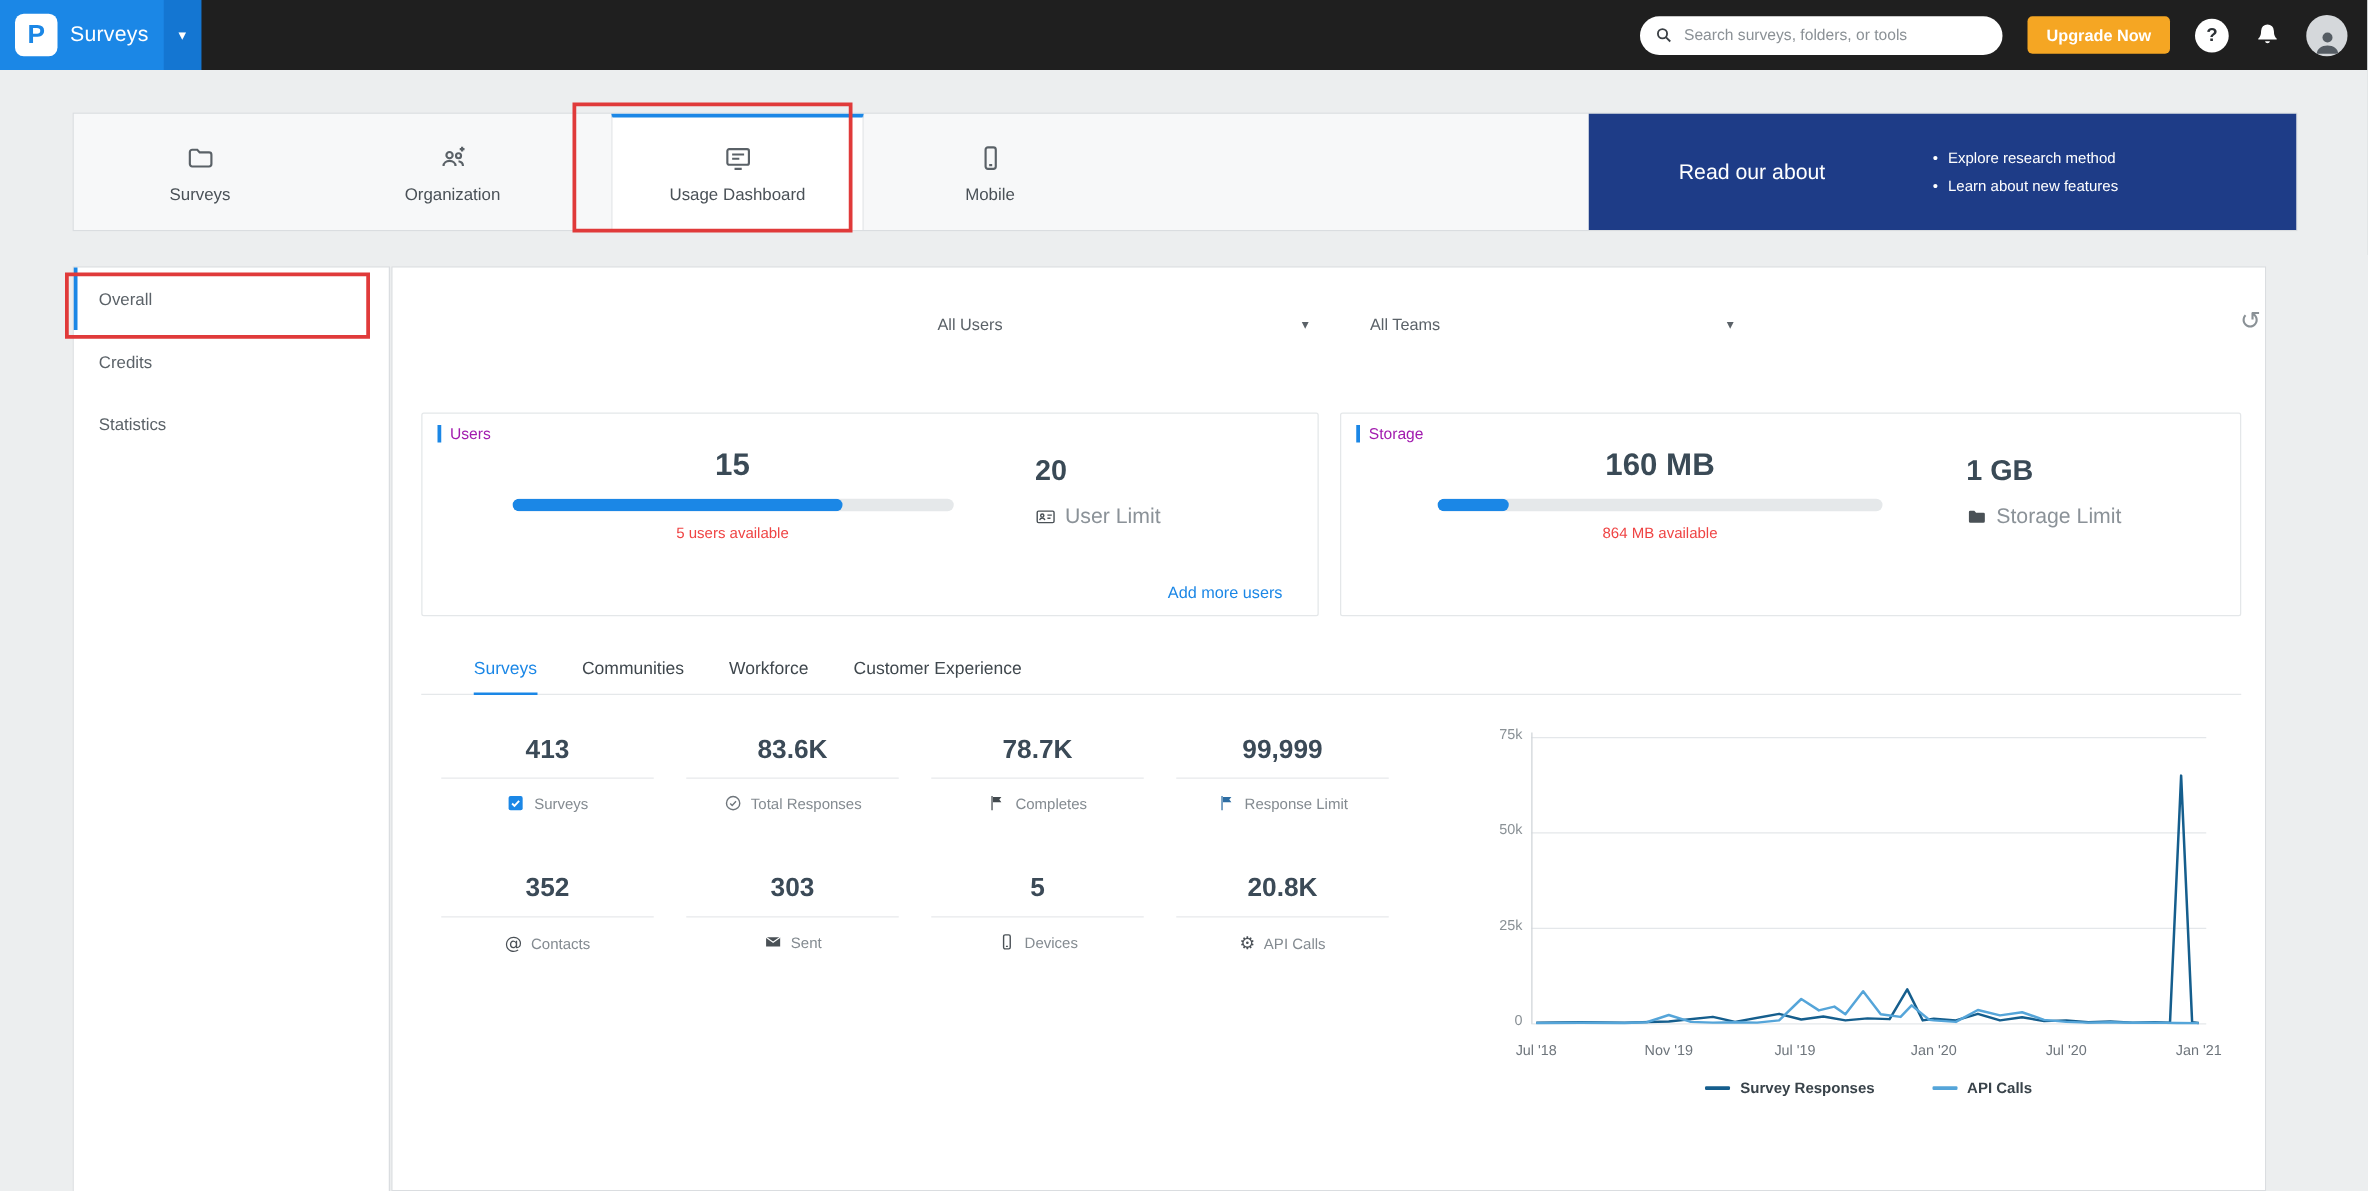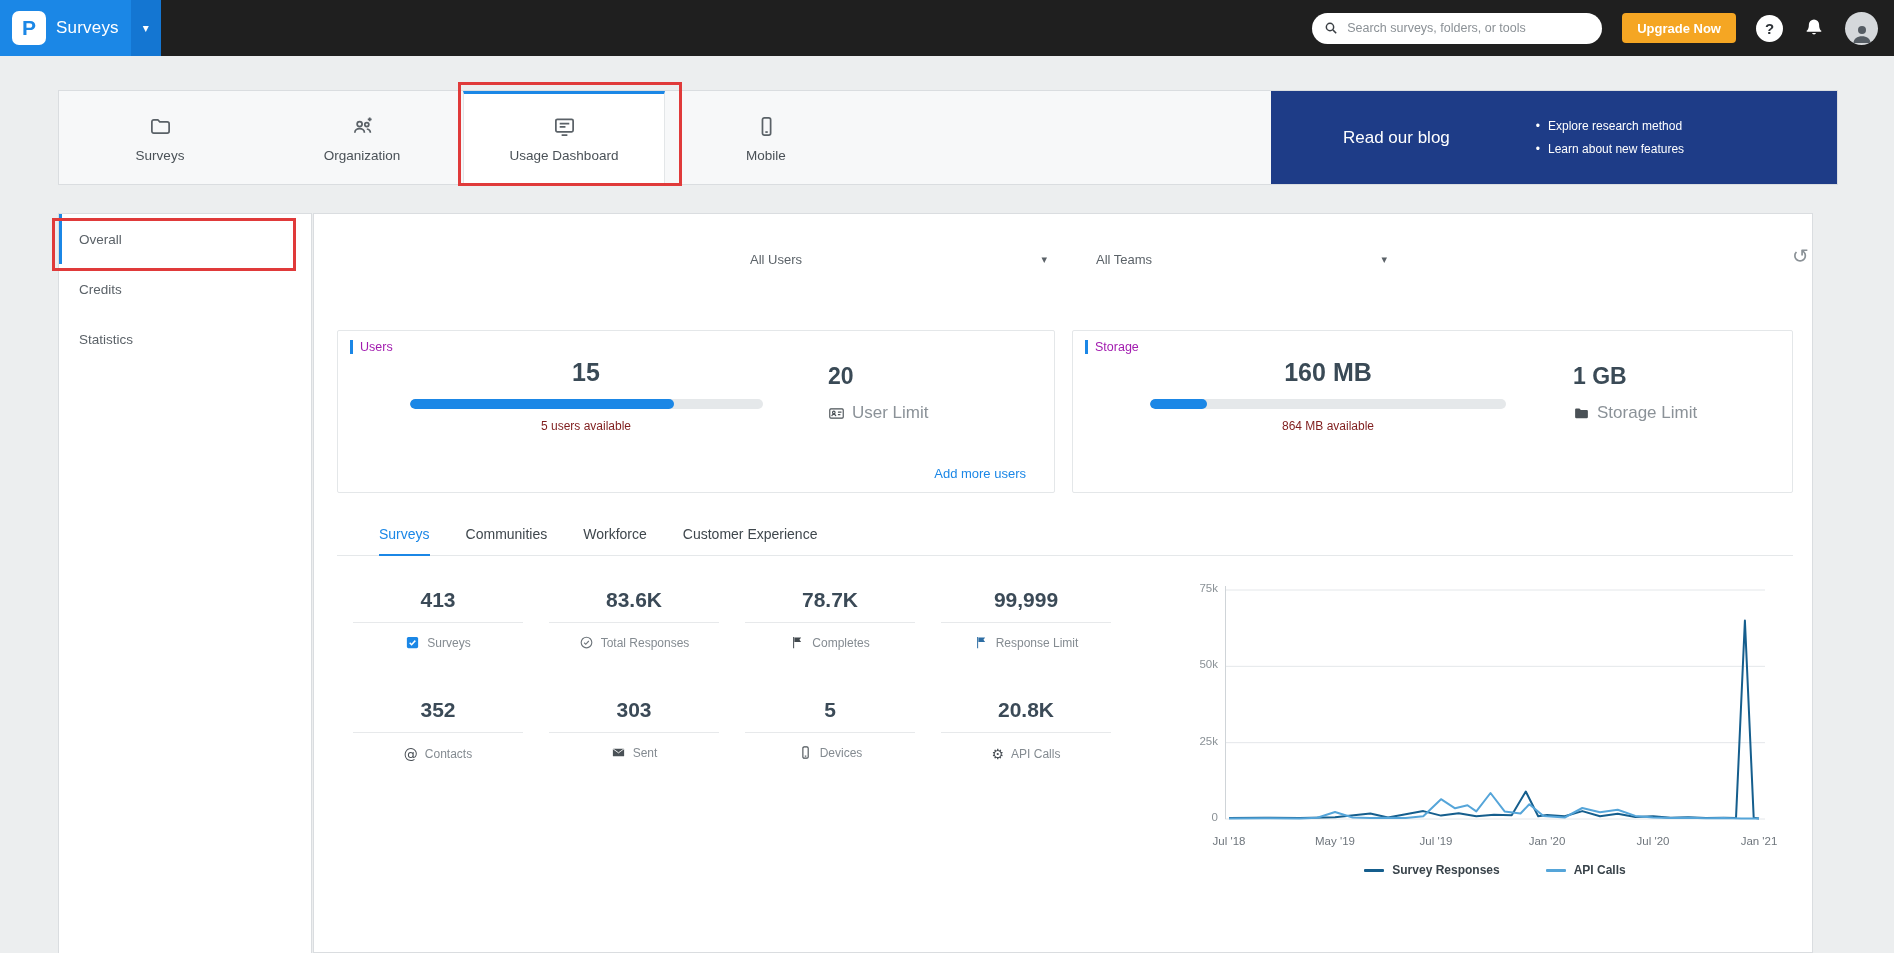--- a/index.html
+++ b/index.html
@@ -23,21 +23,21 @@
   .help-circle { width:27px; height:27px; border-radius:50%; background:#fff; color:#2c3136; font-weight:bold; font-size:15px; display:flex; align-items:center; justify-content:center; cursor:pointer; }
   .bell { width:22px; height:22px; color:#fff; cursor:pointer; }
   .avatar { width:33px; height:33px; border-radius:50%; background:#d5d8db; display:flex; align-items:flex-end; justify-content:center; overflow:hidden; cursor:pointer; }
   .avatar svg { width:24px; height:24px; color:#555c63; }
 
   
   .nav-card { position:absolute; left:58px; top:90px; width:1780px; height:95px; background:#f7f8f9; border:1px solid #dadde0; display:flex; }
   .nav-tabs { display:flex; height:100%; }
   .nav-tab { width:202px; height:100%; display:flex; flex-direction:column; align-items:center; justify-content:center; gap:10px; color:#4a5157; font-size:13.5px; cursor:pointer; border-top:3px solid transparent; }
   .nav-tab .nav-ic { width:23px; height:23px; color:#5a6167; }
-  .nav-tab.active { background:#fff; border-top-color:#1b87e6; border-left:1px solid #e3e6e8; border-right:1px solid #e3e6e8; }
+  .nav-tab.active { background:#fff; border-top-color:#1b87e6; border-left:1px solid #e3e6e8; border-right:1px solid #e3e6e8;margin-left:26px; }
   .blog-panel { position:absolute; right:0; top:0; height:100%; width:566px; background:#1e3c87; display:flex; align-items:center; color:#fff; }
   .blog-title { font-size:17px; font-weight:500; margin-left:72px; white-space:nowrap; }
   .blog-bullets { list-style:none; margin-left:86px; }
   .blog-bullets li { font-size:12px; line-height:23px; white-space:nowrap; }
   .blog-bullets li::before { content:"•"; margin-right:8px; }
 
   
   .sidebar { position:absolute; left:58px; top:213px; width:254px; height:836px; background:#fff; border:1px solid #dadde0; padding-top:0; }
   .side-item { height:50px; display:flex; align-items:center; padding-left:20px; font-size:13.5px; color:#5b6268; cursor:pointer; }
   .side-item.active { border-left:3px solid #1b87e6; padding-left:17px; }
@@ -59,21 +59,21 @@
   .ucard.storage { left:758px; width:721px; }
   .chip { position:absolute; top:9px; left:12px; border-left:3px solid #1b87e6; padding-left:7px; font-size:12.5px; color:#a21caf; }
   .ucol-main { position:absolute; top:27px; text-align:center; }
   .users .ucol-main { left:40px; width:416px; }
   .storage .ucol-main { left:40px; width:430px; }
   .big-num { font-size:25px; font-weight:bold; color:#3a4a56; }
   .bar { height:10px; background:#e5e8ea; border-radius:5px; margin:12px auto 10px; overflow:hidden; }
   .users .bar { width:353px; }
   .storage .bar { width:356px; }
   .bar-fill { height:100%; background:#1b87e6; border-radius:5px; }
-  .muted { font-size:12px; color:#7f1d1d; }
+  .muted { font-size:12px; color:#ef4444; }
   .ucol-limit { position:absolute; top:32px; text-align:left; }
   .users .ucol-limit { left:490px; width:156px; }
   .storage .ucol-limit { left:500px; width:150px; }
   .limit-num { font-size:23px; font-weight:bold; color:#3a4a56; }
   .limit-row { margin-top:13px; display:inline-flex; align-items:center; gap:7px; font-size:17px; color:#8b9298; }
   .limit-row svg { width:17px; height:17px; color:#4a5156; }
   .add-link { position:absolute; right:28px; bottom:11px; font-size:13px; color:#1b87e6; cursor:pointer; text-decoration:none; }
 
   
   .ctabs { position:absolute; left:23px; top:302px; width:1456px; height:40px; border-bottom:1px solid #e5e8ea; display:flex; align-items:flex-end; gap:36px; padding-left:42px; }
@@ -177,21 +177,21 @@
       </div>
       <div class="nav-tab">
         <svg class="nav-ic" viewBox="0 0 24 24" fill="none" stroke="currentColor" stroke-width="1.8">
             <rect x="7.8" y="3" width="8.5" height="18" rx="2"></rect>
             <path d="M10.8 17.8h2.5"></path>
           </svg>
         <span>Mobile</span>
       </div>
     </div>
     <div class="blog-panel">
-      <span class="blog-title">Read our blog</span>
+      <span class="blog-title">Read our about</span>
       <ul class="blog-bullets">
         <li>Explore research method</li>
         <li>Learn about new features</li>
       </ul>
     </div>
   </div>
 
   <div class="sidebar">
     <div class="side-item active">
         <span>Overall</span>
@@ -365,21 +365,21 @@
             <line x1="0" x2="540" y1="158.66666666666669" y2="158.66666666666669" class="gridline"></line>
             <line x1="0" x2="540" y1="82.33333333333334" y2="82.33333333333334" class="gridline"></line>
             <line x1="0" x2="540" y1="6" y2="6" class="gridline"></line>
             <line x1="0.5" x2="0.5" y1="2" y2="235" class="axisline"></line>
             <polyline points="4.0,234.1 39.3,233.8 74.7,234.1 110.0,233.2 145.3,229.5 163.0,233.5 198.3,227.1 216.0,231.6 233.7,229.2 251.3,232.3 269.0,230.7 286.7,231.3 300.8,207.5 313.2,232.3 322.0,231.0 339.7,232.3 357.3,227.1 375.0,232.3 392.7,229.8 410.3,232.9 428.0,232.3 445.7,233.8 463.3,233.2 481.0,234.1 498.7,233.8 511.0,234.1 519.9,36.5 528.7,233.8 534.0,234.4" fill="none" stroke="#155e8d" stroke-width="2" stroke-linejoin="round"></polyline>
             <polyline points="4.0,234.5 39.3,234.2 74.7,234.4 92.3,233.8 110.0,228.0 127.7,233.5 145.3,234.1 163.0,233.8 180.7,234.1 198.3,232.3 216.0,215.2 230.1,224.3 242.5,221.3 251.3,227.4 265.5,209.0 279.6,227.4 295.5,229.5 304.3,220.3 318.5,231.9 322.0,232.3 339.7,233.5 357.3,224.0 375.0,228.3 392.7,225.8 410.3,231.9 428.0,233.5 445.7,234.1 463.3,233.8 481.0,234.2 498.7,234.1 516.3,234.4 534.0,234.5" fill="none" stroke="#55a5d9" stroke-width="2" stroke-linejoin="round"></polyline>
           </svg>
       </div>
       <div class="x-axis">
           <span class="x-tick" style="left: 19px;">Jul '18</span>
-          <span class="x-tick" style="left: 125px;">May '19</span>
+          <span class="x-tick" style="left: 125px;">Nov '19</span>
           <span class="x-tick" style="left: 226px;">Jul '19</span>
           <span class="x-tick" style="left: 337px;">Jan '20</span>
           <span class="x-tick" style="left: 443px;">Jul '20</span>
           <span class="x-tick" style="left: 549px;">Jan '21</span>
         </div>
       <div class="legend">
         <div class="legend-item">
           <span class="swatch" style="background: rgb(21, 94, 141);"></span>
           <span class="legend-label">Survey Responses</span>
         </div>

